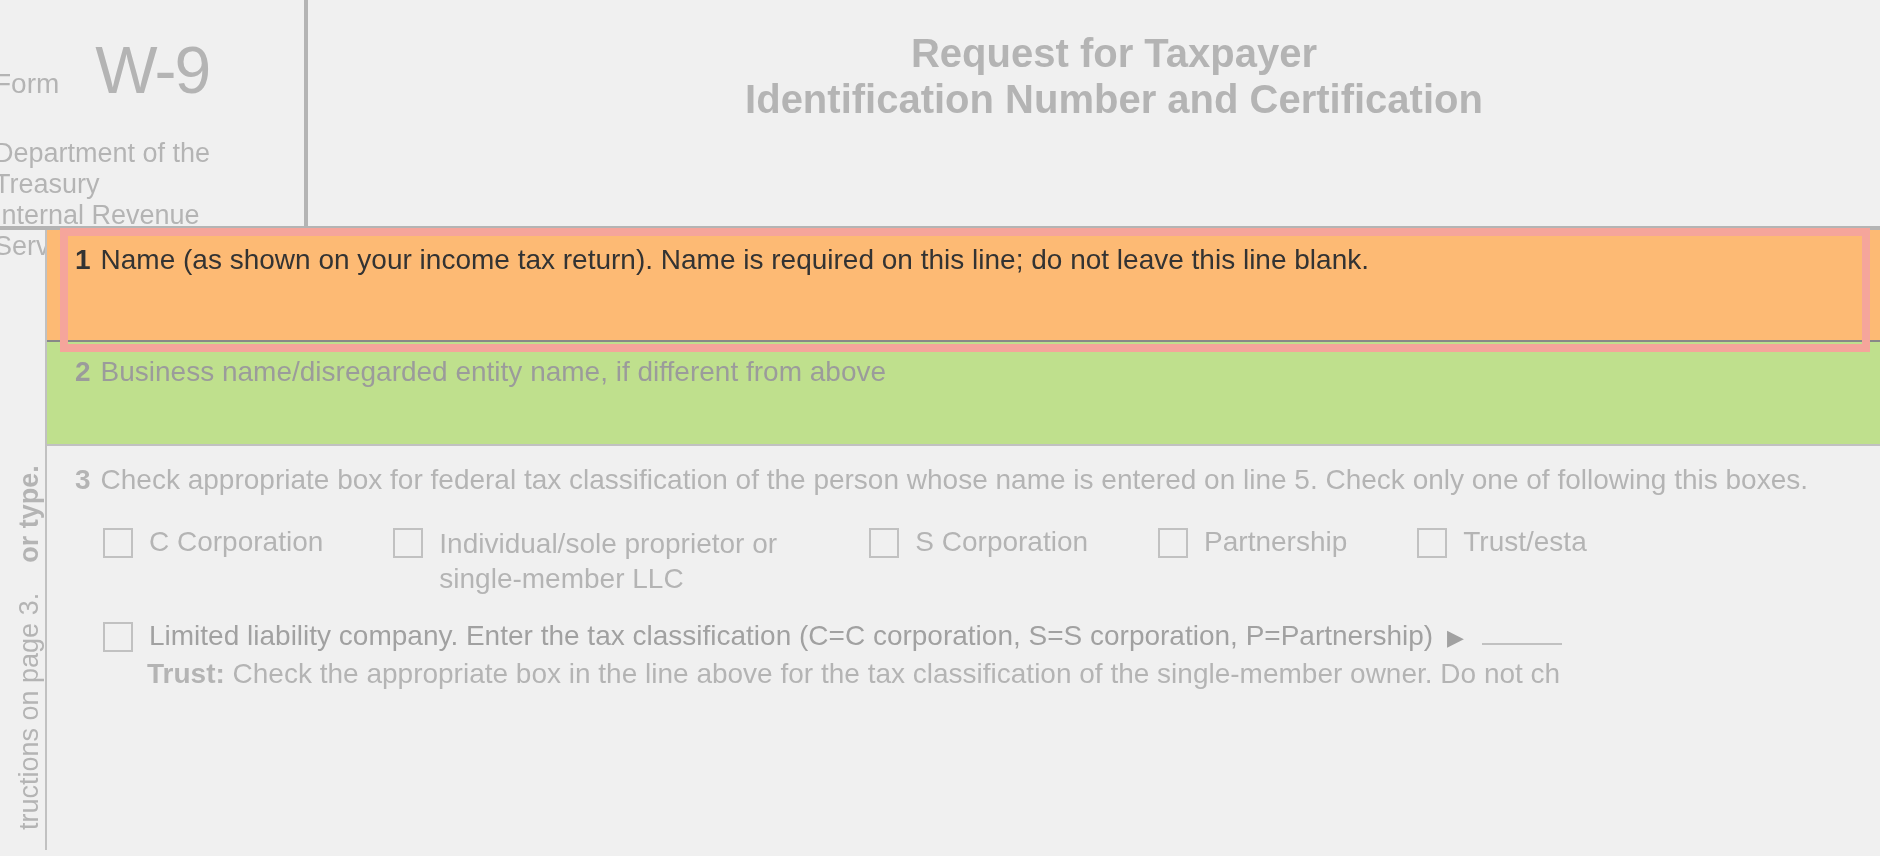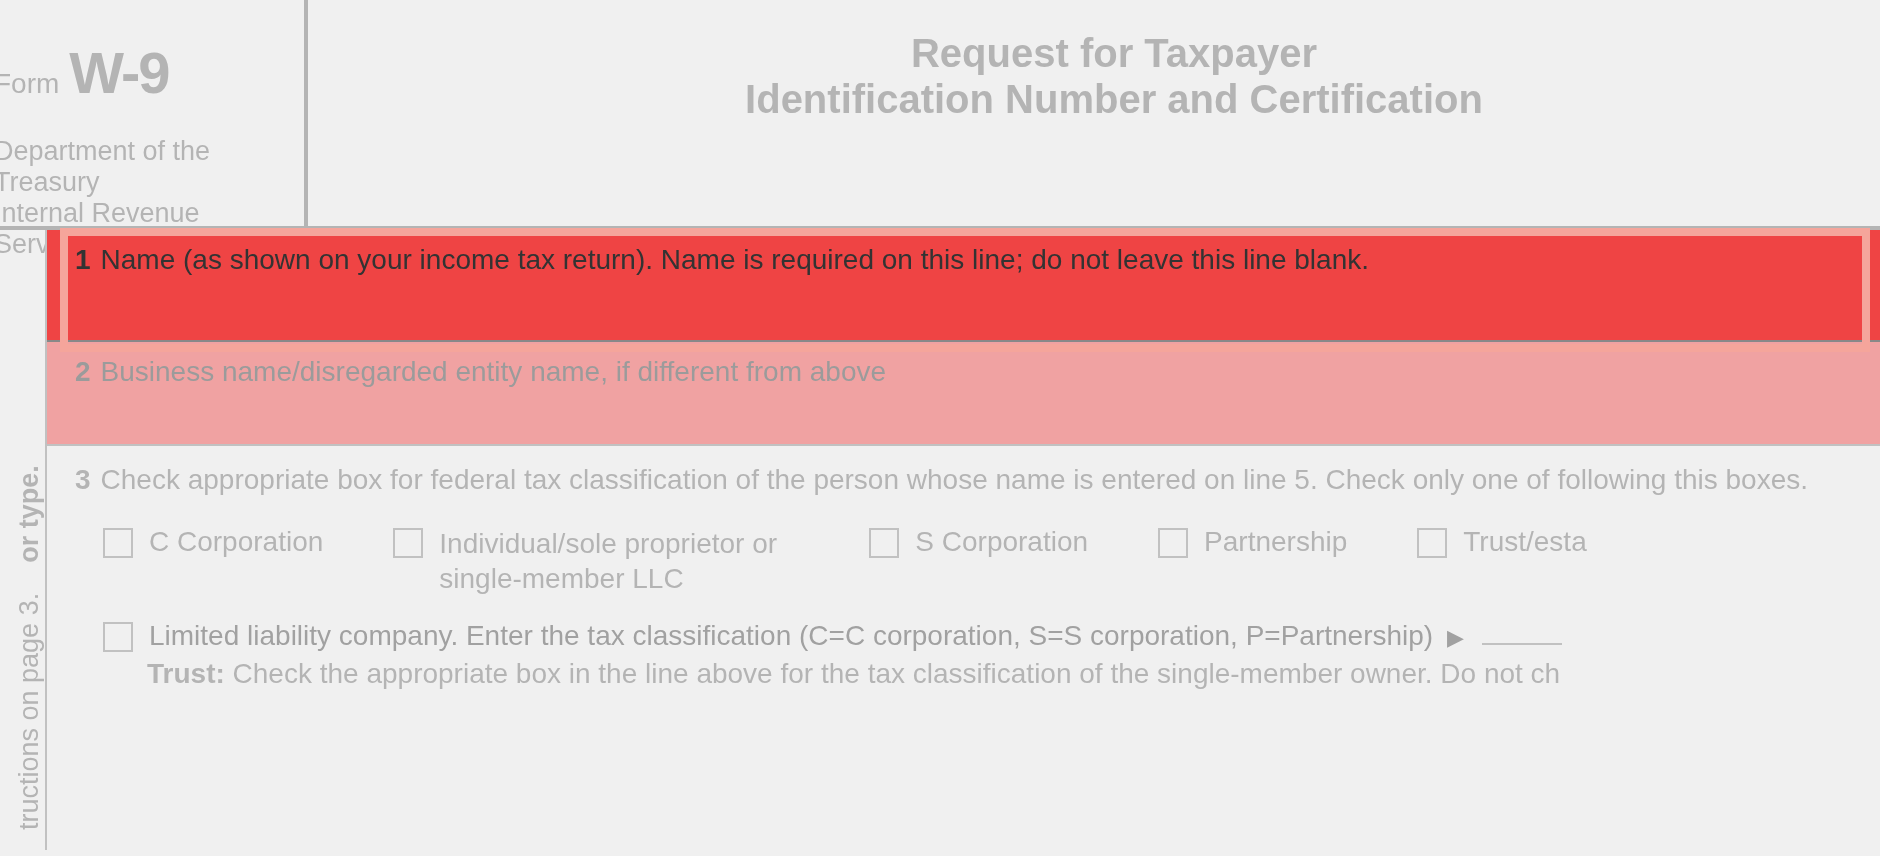--- a/index.html
+++ b/index.html
@@ -40,29 +40,30 @@
       flex-direction: column;
       justify-content: space-between;
     }
     .form-label {
       font-size: 28px;
       color: #6b6b6b;
       margin-top: 48px;
       margin-left: -6px;
     }
     .form-name {
-      font-size: 58px;
-      font-weight: 700;
+      font-size: 66px;
+      font-weight: 400;
       color: #6b6b6b;
       letter-spacing: -2px;
       margin-left: 10px;
     }
     .form-label-row {
       display: flex;
       align-items: baseline;
+      gap: 26px;
     }
     .dept-text {
       font-size: 27px;
       line-height: 1.15;
       color: #6b6b6b;
       margin-top: 30px;
       margin-left: -6px;
     }
     .header-right {
       flex: 1;
@@ -112,25 +113,25 @@
     .fields {
       flex: 1;
       position: relative;
     }
     .field-row {
       border-bottom: 2px solid #888;
       padding: 14px 20px 14px 28px;
       font-size: 28px;
       color: #333;
       position: relative;
-      background: #ef4444;
+      background: #84cc16;
     }
     .field-1 {
       min-height: 112px;
-      background: #ef4444;
+      background: #fdba74;
       position: relative;
       z-index: 10;
     }
     .field-1 .num {
       font-weight: 700;
       margin-right: 10px;
     }
     .field-2 {
       min-height: 104px;
     }

